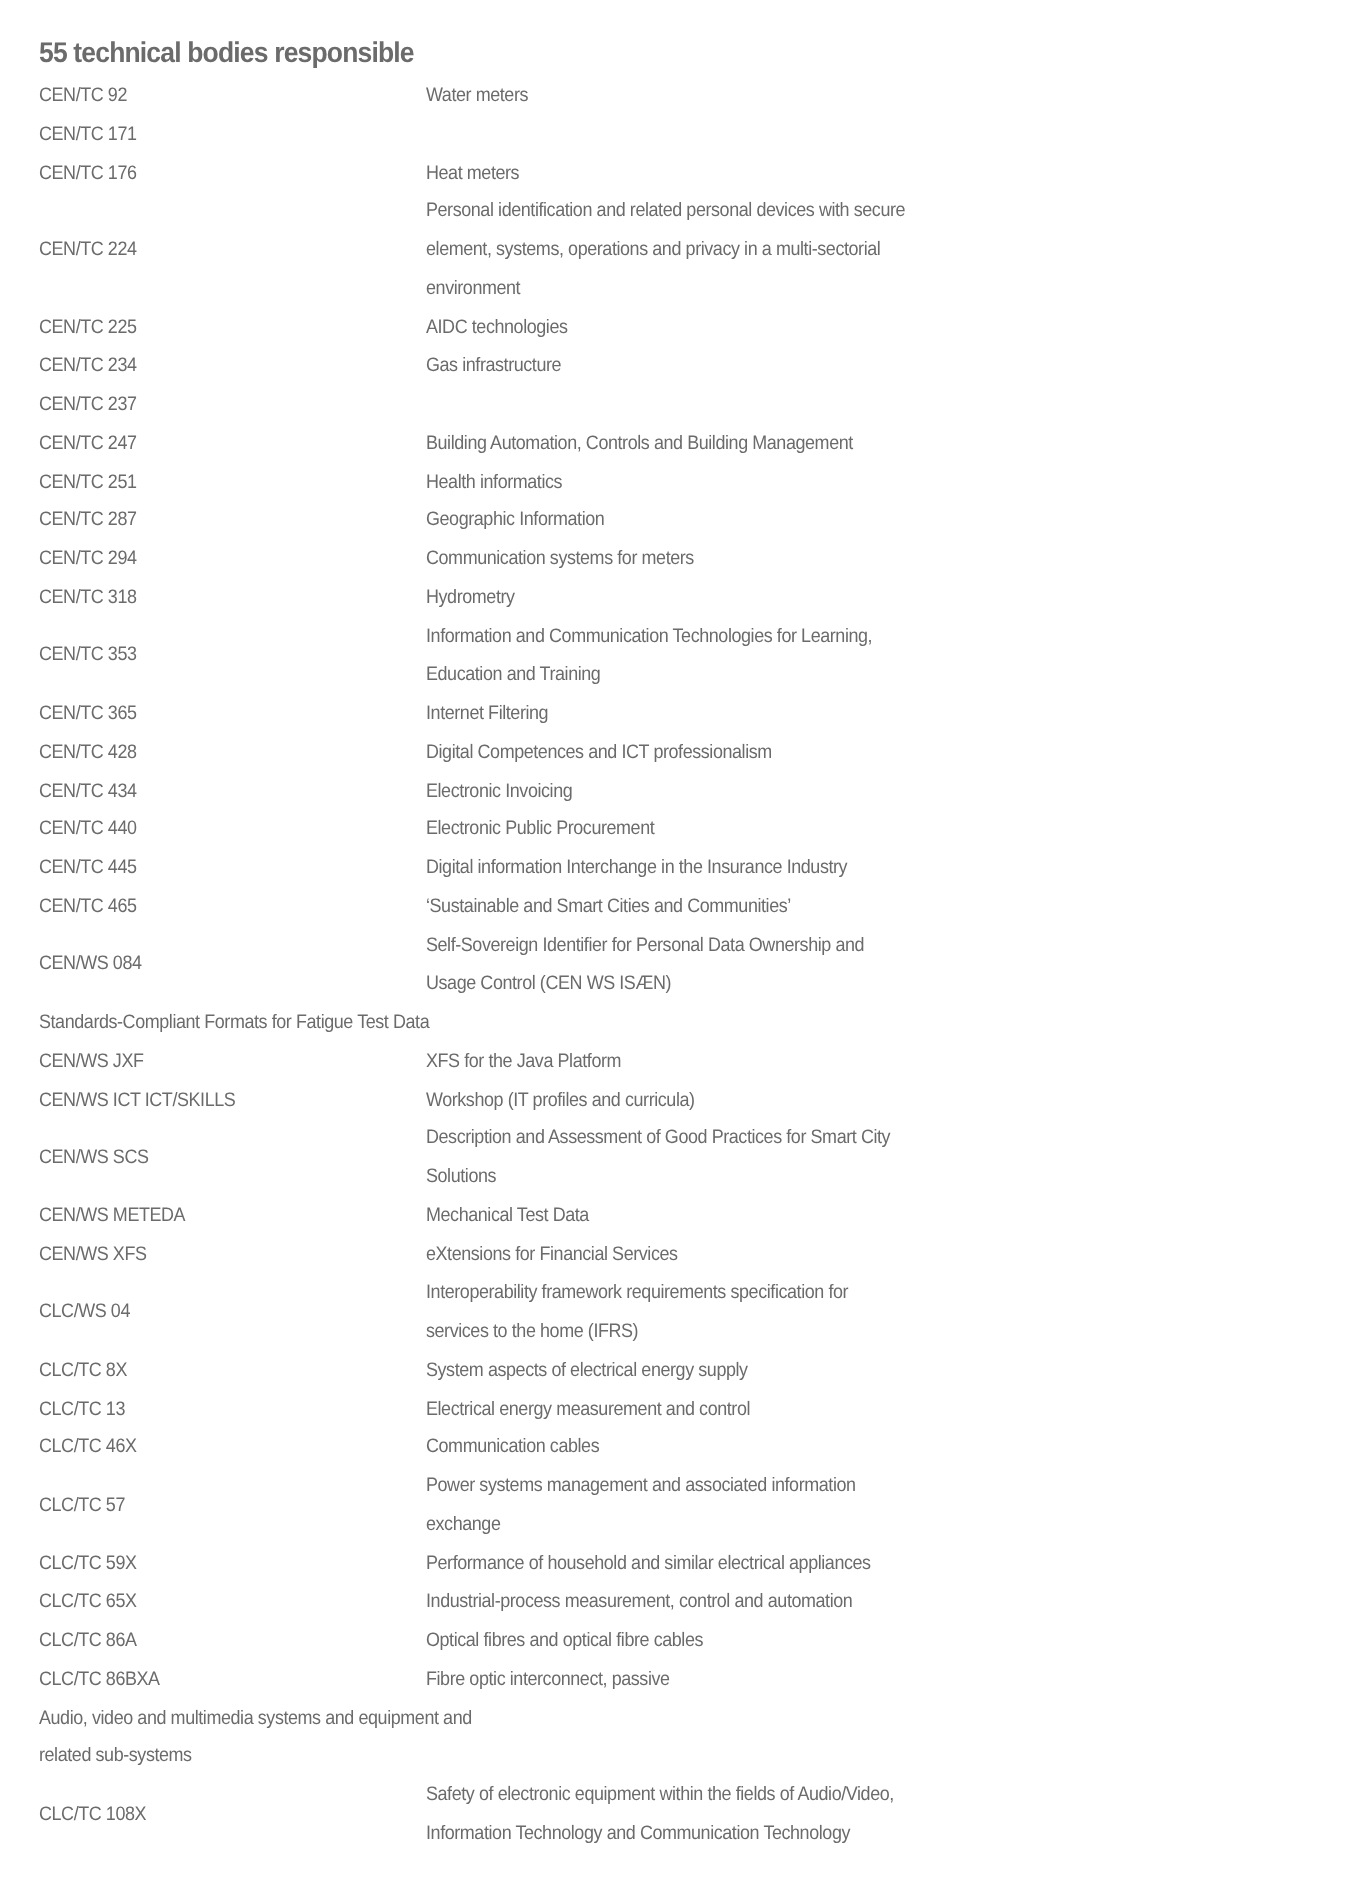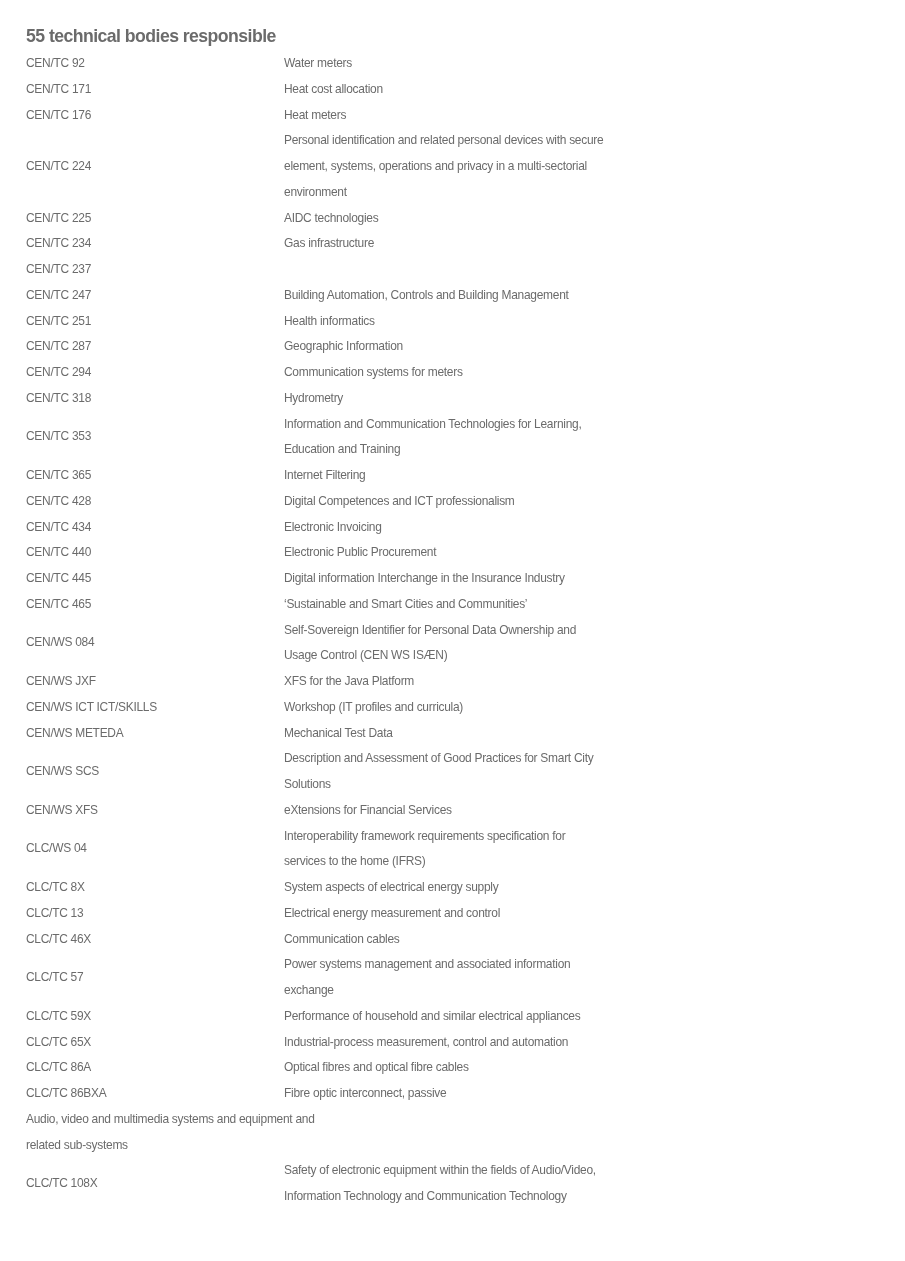--- a/index.html
+++ b/index.html
@@ -74,23 +74,20 @@
   <div class="heading">55 technical bodies responsible</div>
   <ul class="list" id="bodies-list">
       <li class="row">
         <div class="code"><span>CEN/TC 92</span></div>
         <div class="title">
           <span class="line">Water meters</span>
         </div>
       </li>
       <li class="row">
         <div class="code"><span>CEN/TC 171</span></div>
-        <div class="title">
-          <span class="line">Heat cost allocation</span>
-        </div>
       </li>
       <li class="row">
         <div class="code"><span>CEN/TC 176</span></div>
         <div class="title">
           <span class="line">Heat meters</span>
         </div>
       </li>
       <li class="row">
         <div class="code"><span>CEN/TC 224</span></div>
         <div class="title">
@@ -188,44 +185,47 @@
         </div>
       </li>
       <li class="row">
         <div class="code"><span>CEN/WS 084</span></div>
         <div class="title">
           <span class="line">Self-Sovereign Identifier for Personal Data Ownership and</span>
           <span class="line">Usage Control (CEN WS ISÆN)</span>
         </div>
       </li>
       <li class="row">
+        <div class="title">
+          <span class="line">Standards-Compliant Formats for Fatigue Test Data</span>
+        </div>
       </li>
       <li class="row">
         <div class="code"><span>CEN/WS JXF</span></div>
         <div class="title">
           <span class="line">XFS for the Java Platform</span>
         </div>
       </li>
       <li class="row">
         <div class="code"><span>CEN/WS ICT ICT/SKILLS</span></div>
         <div class="title">
           <span class="line">Workshop (IT profiles and curricula)</span>
-        </div>
-      </li>
-      <li class="row">
-        <div class="code"><span>CEN/WS METEDA</span></div>
-        <div class="title">
-          <span class="line">Mechanical Test Data</span>
         </div>
       </li>
       <li class="row">
         <div class="code"><span>CEN/WS SCS</span></div>
         <div class="title">
           <span class="line">Description and Assessment of Good Practices for Smart City</span>
           <span class="line">Solutions</span>
+        </div>
+      </li>
+      <li class="row">
+        <div class="code"><span>CEN/WS METEDA</span></div>
+        <div class="title">
+          <span class="line">Mechanical Test Data</span>
         </div>
       </li>
       <li class="row">
         <div class="code"><span>CEN/WS XFS</span></div>
         <div class="title">
           <span class="line">eXtensions for Financial Services</span>
         </div>
       </li>
       <li class="row">
         <div class="code"><span>CLC/WS 04</span></div>

